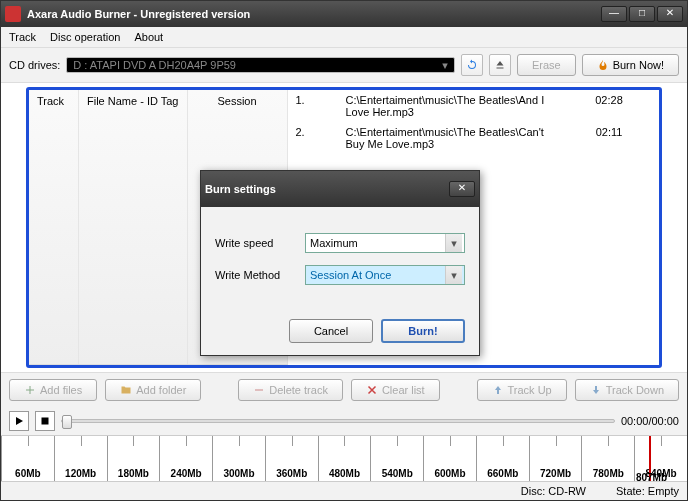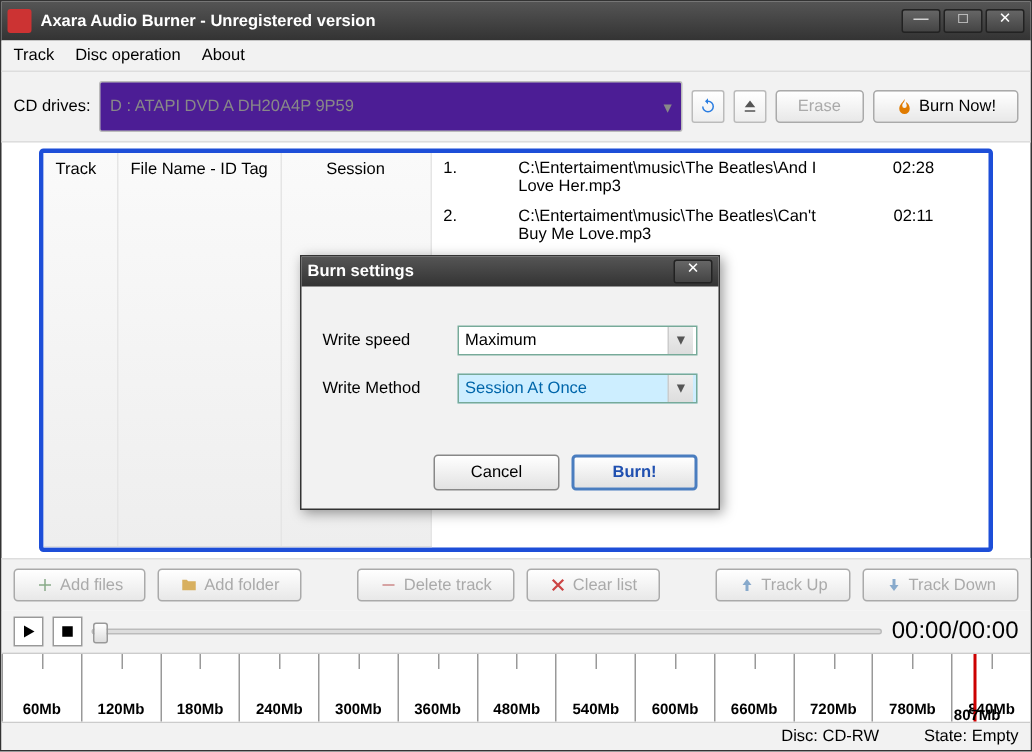--- a/index.html
+++ b/index.html
@@ -6,50 +6,50 @@
 body { background: #555; width: 688px; height: 501px; overflow: hidden; position: relative; }
 .window { width: 688px; height: 501px; background: #fff; border: 1px solid #333; display: flex; flex-direction: column; }
 .titlebar { background: linear-gradient(#555, #333); color: #fff; height: 26px; display: flex; align-items: center; padding: 0 4px; }
 .titlebar .icon { width: 16px; height: 16px; background: #c33; border-radius: 2px; margin-right: 6px; }
 .titlebar .title { flex: 1; font-weight: bold; }
 .winbtns { display: flex; gap: 2px; }
 .winbtn { width: 26px; height: 16px; background: linear-gradient(#666,#444); border: 1px solid #222; border-radius: 2px; color: #fff; text-align: center; line-height: 12px; font-size: 10px; cursor: pointer; }
 .menubar { background: #f2f2f2; padding: 4px 8px; border-bottom: 1px solid #ddd; display: flex; gap: 14px; }
 .menubar span { cursor: pointer; }
 .toolbar { background: #f2f2f2; padding: 6px 8px; display: flex; align-items: center; gap: 6px; border-bottom: 1px solid #ddd; }
-.dropdown { flex: 1; height: 34px; border: 1px solid #bbb; background: #4c1d95; color: #888; padding: 0 6px; display: flex; align-items: center; border-radius: 2px; position: relative; }
+.dropdown { flex: 1; height: 16px; border: 1px solid #bbb; background: #000000; color: #888; padding: 0 6px; display: flex; align-items: center; border-radius: 2px; position: relative; }
 .dropdown::after { content: "▾"; position: absolute; right: 6px; color: #888; }
 .iconbtn { width: 22px; height: 22px; border: 1px solid #bbb; background: linear-gradient(#fff,#eee); border-radius: 2px; display: flex; align-items: center; justify-content: center; cursor: pointer; }
 .btn { height: 22px; padding: 0 14px; border: 1px solid #aaa; background: linear-gradient(#fff,#e8e8e8); border-radius: 3px; cursor: pointer; display: flex; align-items: center; gap: 4px; }
 .btn.disabled { color: #aaa; }
 .tracklist { flex: 1; background: #fff; margin: 4px 25px; border: 3px solid #1d4ed8; border-radius: 3px; display: flex; flex-direction: row; overflow: hidden; }
 .listhead { display: flex; background: linear-gradient(#fafafa,#eee); border-bottom: 1px solid #ddd; }
 .listhead div { padding: 5px 8px; border-right: 1px solid #e5e5e5; }
 .col-track { width: 50px; }
 .col-file { flex: 1; }
 .col-dur { width: 100px; text-align: center; }
 .listbody { flex: 1; }
 .row { display: flex; padding: 2px 0; }
 .row div { padding: 2px 8px; }
 .bottombar { background: #f2f2f2; padding: 6px 8px; display: flex; gap: 8px; border-top: 1px solid #ddd; }
 .bottombar .spacer { flex: 1; }
 .playbar { background: #f2f2f2; padding: 4px 8px; display: flex; align-items: center; gap: 6px; }
 .playbtn { width: 20px; height: 20px; border: 1px solid #999; background: #fff; display: flex; align-items: center; justify-content: center; cursor: pointer; }
 .slider { flex: 1; height: 4px; background: #ddd; border: 1px solid #bbb; border-radius: 2px; position: relative; }
 .slider .thumb { position: absolute; left: 0; top: -5px; width: 10px; height: 14px; background: linear-gradient(#fff,#ddd); border: 1px solid #999; border-radius: 2px; }
-.timedisplay { font-size: 16px; }
+.timedisplay { font-size: 11px; }
 .scale { background: #fff; height: 46px; border-top: 1px solid #ccc; position: relative; }
 .scale-ticks { position: relative; height: 100%; display: flex; }
 .tick { flex: 1; border-left: 1px solid #999; position: relative; display: flex; align-items: flex-end; justify-content: center; padding-bottom: 2px; font-size: 10px; font-weight: bold; }
 .tick::before { content: ""; position: absolute; top: 0; left: 50%; height: 10px; border-left: 1px solid #999; }
 .redmark { position: absolute; right: 36px; top: 0; height: 100%; border-left: 2px solid #c00; }
 .redlabel { position: absolute; right: 20px; bottom: -2px; font-size: 10px; font-weight: bold; }
 .statusbar { background: #f2f2f2; border-top: 1px solid #ccc; padding: 3px 8px; display: flex; gap: 30px; justify-content: flex-end; font-size: 11px; }
 .dialog { position: absolute; left: 200px; top: 170px; width: 280px; background: #f2f2f2; border: 1px solid #333; box-shadow: 2px 2px 8px rgba(0,0,0,0.4); }
-.dialog .titlebar { height: 20px; }
+.dialog .titlebar { height: 36px; }
 .dialog-body { padding: 14px; }
 .field { display: flex; align-items: center; margin-bottom: 12px; margin-top: 12px; }
 .field label { width: 90px; }
 .field .select { flex: 1; height: 20px; border: 1px solid #7a9; background: #fff; padding: 0 4px; display: flex; align-items: center; position: relative; }
 .field .select.highlight { background: #cdeeff; color: #0066aa; }
 .field .select::after { content: "▾"; position: absolute; right: 2px; width: 16px; text-align: center; background: linear-gradient(#eee,#ddd); border-left: 1px solid #ccc; top: 0; bottom: 0; line-height: 18px; color: #555; }
 .dialog-btns { display: flex; justify-content: flex-end; gap: 8px; padding: 8px 14px 12px; }
 .dbtn { width: 84px; height: 24px; border: 1px solid #888; background: linear-gradient(#fff,#e2e2e2); border-radius: 3px; cursor: pointer; }
 .dbtn.primary { border: 2px solid #4a7dbf; color: #2050b0; font-weight: bold; }
 svg { width: 12px; height: 12px; }

